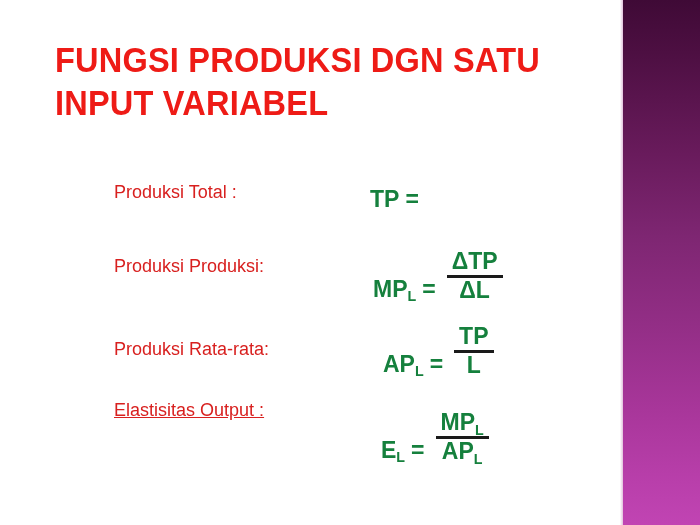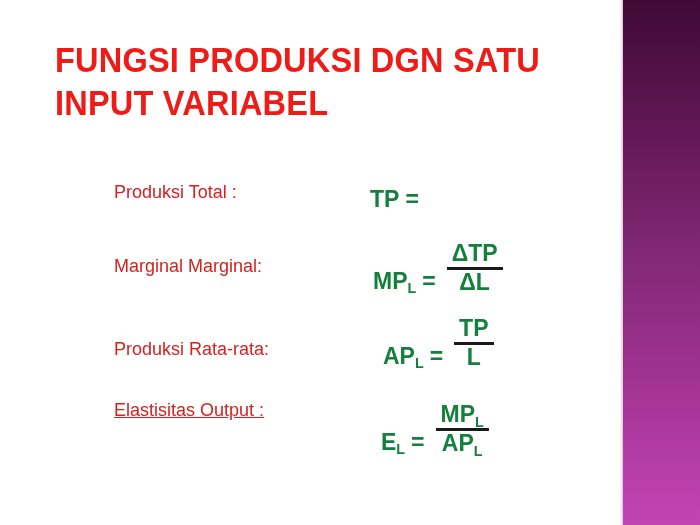--- a/index.html
+++ b/index.html
@@ -110,20 +110,21 @@
 
   
   .frac {
     display: inline-flex;
     flex-direction: column;
     align-items: center;
     justify-content: center;
     vertical-align: middle;
     line-height: 1.02;
     margin-left: 4px;
+    margin-top: 8px;
   }
   .frac .num, .frac .den {
     display: block;
     padding: 0 5px;
     white-space: nowrap;
   }
   .frac .bar {
     display: block;
     width: 100%;
     height: 3px;
@@ -165,21 +166,21 @@
 
     <div class="row" id="row-0">
       <span class="row-label">Produksi Total :</span>
       <span class="row-formula">
         <span class="lhs">TP</span>
         <span class="eq">=</span>
       </span>
     </div>
 
     <div class="row" id="row-1">
-      <span class="row-label">Marginal Marginal:</span>
+      <span class="row-label">Produksi Produksi:</span>
       <span class="row-formula">
         <span class="lhs"><span>MP</span><sub>L</sub></span>
         <span class="eq">=</span>
         <span class="frac">
           <span class="num"><span>ΔTP</span><sub></sub></span>
           <span class="bar"></span>
           <span class="den"><span>ΔL</span><sub></sub></span>
         </span>
       </span>
     </div>

